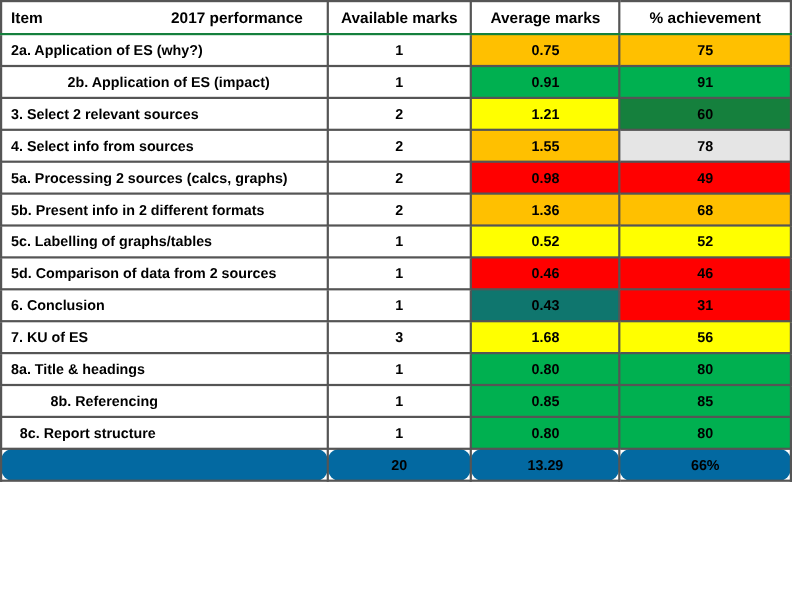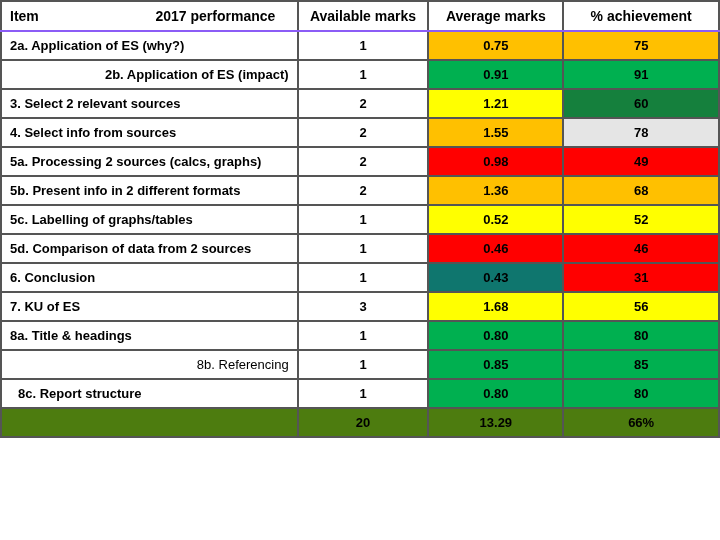--- a/index.html
+++ b/index.html
@@ -32,25 +32,26 @@
       width: 135px;
     }
     th:nth-child(3), td:nth-child(3) {
       width: 140px;
     }
     th:nth-child(4), td:nth-child(4) {
       width: 160px;
     }
     .header-row th {
       font-size: 14px;
-      border-bottom: 2px solid #8b5cf6;
+      border-bottom: 2px solid #15803d;
     }
     .total-row td {
-      background: #4d7c0f;
+      background: #0369a1;
       font-weight: bold;
+      border-radius: 11px;
     }
   </style>
 </head>
 <body>
 
 <table id="main-table">
   <thead>
     <tr class="header-row">
       <th>
         <span>Item</span>&nbsp;&nbsp;&nbsp;&nbsp;&nbsp;&nbsp;&nbsp;&nbsp;&nbsp;&nbsp;&nbsp;&nbsp;&nbsp;&nbsp;&nbsp;&nbsp;&nbsp;&nbsp;&nbsp;&nbsp;&nbsp;&nbsp;&nbsp;&nbsp;&nbsp;&nbsp;&nbsp;&nbsp;&nbsp;&nbsp;<span>2017 performance</span>
@@ -61,21 +62,21 @@
     </tr>
   </thead>
   <tbody id="table-body">
       <tr>
         <td style="text-align: left; font-weight: bold;">2a. Application of ES (why?)</td>
         <td>1</td>
         <td style="background-color: rgb(255, 192, 0);">0.75</td>
         <td style="background-color: rgb(255, 192, 0);">75</td>
       </tr>
       <tr>
-        <td style="text-align: right; font-weight: bold; padding-left: 16px;">2b. Application of ES (impact)</td>
+        <td style="text-align: center; font-weight: bold; padding-left: 16px;">2b. Application of ES (impact)</td>
         <td>1</td>
         <td style="background-color: rgb(0, 176, 80);">0.91</td>
         <td style="background-color: rgb(0, 176, 80);">91</td>
       </tr>
       <tr>
         <td style="text-align: left; font-weight: bold;">3. Select 2 relevant sources</td>
         <td>2</td>
         <td style="background-color: rgb(255, 255, 0);">1.21</td>
         <td style="background-color: #15803d;">60</td>
       </tr>
@@ -121,21 +122,21 @@
         <td style="background-color: rgb(255, 255, 0);">1.68</td>
         <td style="background-color: rgb(255, 255, 0);">56</td>
       </tr>
       <tr>
         <td style="text-align: left; font-weight: bold;">8a. Title &amp; headings</td>
         <td>1</td>
         <td style="background-color: rgb(0, 176, 80);">0.80</td>
         <td style="background-color: rgb(0, 176, 80);">80</td>
       </tr>
       <tr>
-        <td style="text-align: right; font-weight: normal; padding-left: 44px;">8b. Referencing</td>
+        <td style="text-align: left; font-weight: bold; padding-left: 44px;">8b. Referencing</td>
         <td>1</td>
         <td style="background-color: rgb(0, 176, 80);">0.85</td>
         <td style="background-color: rgb(0, 176, 80);">85</td>
       </tr>
       <tr>
         <td style="text-align: left; font-weight: bold; padding-left: 16px;">8c. Report structure</td>
         <td>1</td>
         <td style="background-color: rgb(0, 176, 80);">0.80</td>
         <td style="background-color: rgb(0, 176, 80);">80</td>
       </tr>

